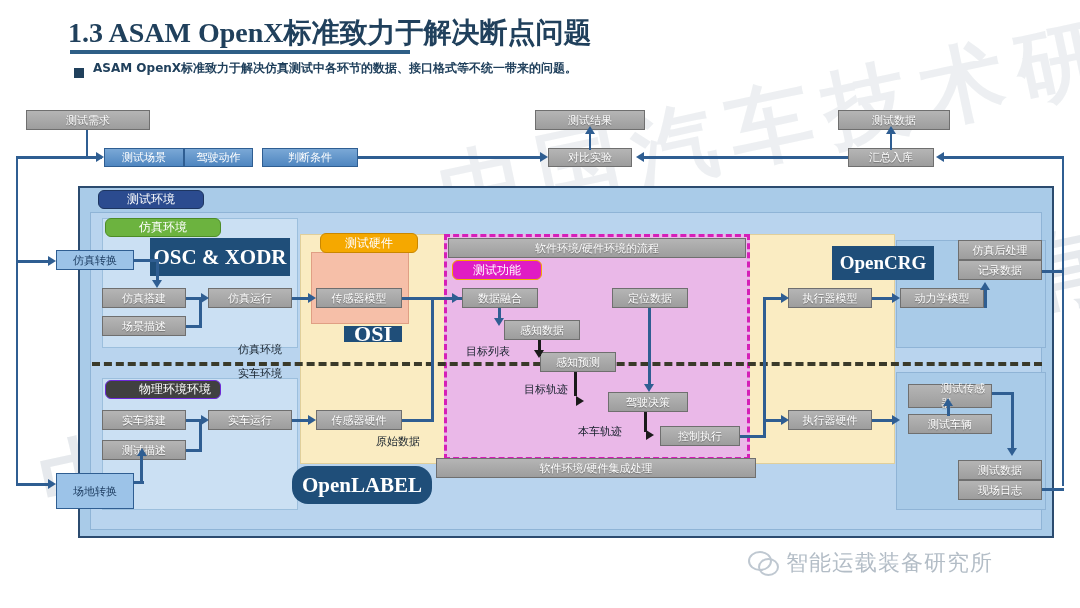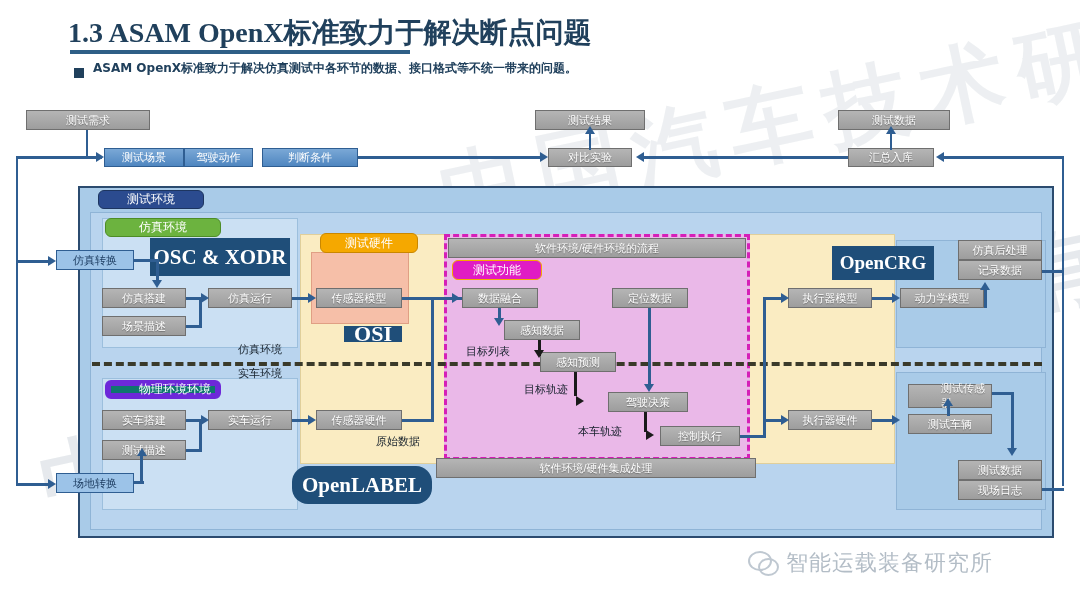--- a/index.html
+++ b/index.html
@@ -128,22 +128,22 @@
   <div class="panel" style="left:90px;top:212px;width:952px;height:318px;background:#b9d4ee;
        border:1px solid #8fb4d6;"></div>
 
   <div class="panel" style="left:102px;top:218px;width:196px;height:130px;background:#cbe0f3;
        border:1px solid #9cbfdd;"></div>
   <div class="hdr" style="left:105px;top:218px;width:116px;height:19px;background:#6cb33f;color:#fff;
        border:1px solid #4d8c26;">仿真环境</div>
 
   <div class="panel" style="left:102px;top:378px;width:196px;height:132px;background:#cbe0f3;
        border:1px solid #9cbfdd;"></div>
-  <div class="hdr" style="left:105px;top:380px;width:116px;height:19px;background:#0f766e;color:#fff;
-       border:6px solid #6d28d9;padding-left:24px;">物理环境环境</div>
+  <div class="hdr" style="left:105px;top:380px;width:116px;height:19px;background:#404040;color:#fff;
+       border:1px solid #6d28d9;padding-left:24px;">物理环境环境</div>
 
   <div class="panel" style="left:300px;top:234px;width:595px;height:230px;background:#faecc2;
        border:1px solid #e0cf9b;"></div>
 
   <div class="panel" style="left:311px;top:252px;width:98px;height:72px;background:#f6bfa8;
        border:1px solid #e09f84;"></div>
 
   <div class="hdr" style="left:320px;top:233px;width:98px;height:20px;background:#f5a800;color:#fff;
        border:1px solid #c98700;">测试硬件</div>
 
@@ -175,21 +175,21 @@
   <div class="ln" style="left:134px;top:259px;width:24px;height:3px;"></div>
   <div class="ln" style="left:156px;top:259px;width:3px;height:22px;"></div>
   <div class="ar ar-d" style="left:152px;top:280px;"></div>
   <div class="ln" style="left:186px;top:297px;width:16px;height:3px;"></div>
   <div class="ln" style="left:186px;top:325px;width:16px;height:3px;"></div>
   <div class="ln" style="left:199px;top:297px;width:3px;height:30px;"></div>
   <div class="ar ar-r" style="left:201px;top:293px;"></div>
   <div class="ln" style="left:292px;top:297px;width:18px;height:3px;"></div>
   <div class="ar ar-r" style="left:308px;top:293px;"></div>
 
-  <div class="lbox" style="left:56px;top:473px;width:78px;height:20px;">场地转换</div>
+  <div class="lbox" style="left:56px;top:473px;width:78px;height:36px;">场地转换</div>
   <div class="gbox" style="left:102px;top:410px;width:84px;height:20px;">实车搭建</div>
   <div class="gbox" style="left:102px;top:440px;width:84px;height:20px;">测试描述</div>
   <div class="gbox" style="left:208px;top:410px;width:84px;height:20px;">实车运行</div>
   <div class="brand" style="left:292px;top:466px;width:140px;height:38px;font-size:21px;border-radius:16px;">OpenLABEL</div>
 
   <div class="ln" style="left:140px;top:452px;width:3px;height:30px;"></div>
   <div class="ln" style="left:134px;top:481px;width:10px;height:3px;"></div>
   <div class="ar ar-u" style="left:137px;top:448px;"></div>
   <div class="ln" style="left:186px;top:419px;width:16px;height:3px;"></div>
   <div class="ln" style="left:186px;top:449px;width:16px;height:3px;"></div>

